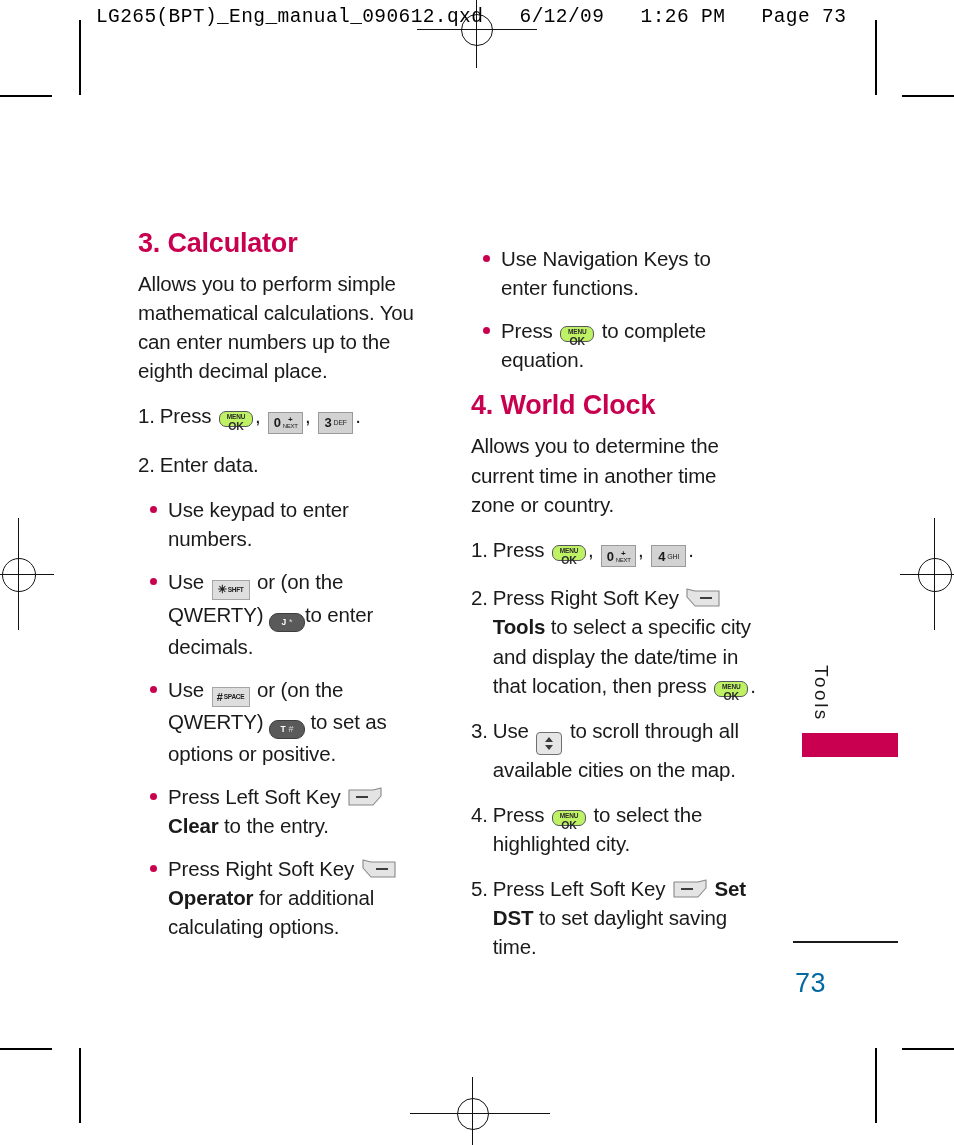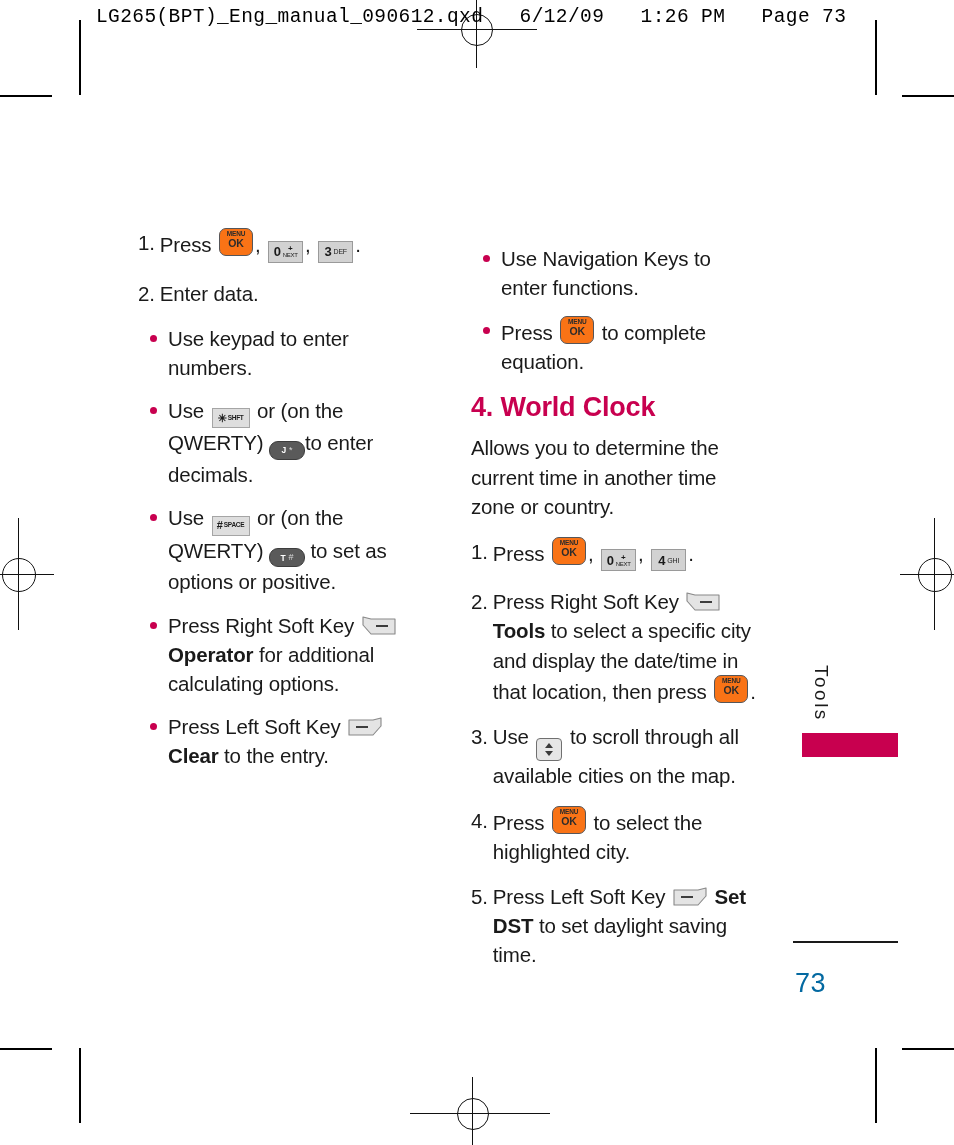--- a/index.html
+++ b/index.html
@@ -107,24 +107,24 @@
 
   
   .keyglyph {
     display: inline-block;
     vertical-align: -4px;
     margin: 0 2px;
   }
 
   
   .key-menuok {
-    width: 34px; height: 28px;
+    width: 34px; height: 16px;
     border: 1.3px solid #55565a;
     border-radius: 7px;
-    background: #f97316;
+    background: #bef264;
     position: relative;
     box-sizing: border-box;
   }
   .key-menuok .l1, .key-menuok .l2 {
     position: absolute; left: 0; right: 0;
     text-align: center;
     font-family: "Liberation Sans", sans-serif;
     color: #2b2b2b;
     font-weight: bold;
   }
@@ -279,21 +279,23 @@
 <div class="regmark" style="left:420px; top:1085px; width:120px; height:60px;">
   <div class="circ" style="left:37px;  top:13px;  width:32px; height:32px;"></div>
   <div class="lh" style="left:-10px; top:28px;  width:140px;"></div>
   <div class="lv" style="left:52px;  top:-8px;  height:70px;"></div>
 </div>
 
 <div class="prepress-header">LG265(BPT)_Eng_manual_090612.qxd   6/12/09   1:26 PM   Page 73</div>
 
 <div class="column col-left">
 
-
+  <h2 class="section-heading">3. Calculator</h2>
+
+  <p class="para">Allows you to perform simple mathematical calculations. You can enter numbers up to the eighth decimal place.</p>
 
   <div class="step">
     <span class="num">1.</span>
     <span class="body"><span>Press</span>
       <span class="keyglyph key-menuok">
         <span class="l1">MENU</span>
         <span class="l2">OK</span>
       </span><span>,</span>
       <span class="keyglyph key-num">
         <span class="digit">0</span>
@@ -341,37 +343,37 @@
       </span>
       <span>or (on the QWERTY)</span>
       <span class="key-qwerty">
         <span class="lbl">T</span>
         <span class="symb">#</span>
       </span>
       <span>to set as options or positive.</span>
     </li>
 
     <li>
+      <span>Press Left Soft Key</span>
+      <svg class="keyglyph key-soft" viewBox="0 0 34 21">
+        <path d="M1 3 H25 L33 1 L33 9 L25 18 H1 Z" fill="#e4e4e4" stroke="#888" stroke-width="1.1" stroke-linejoin="round"></path>
+        <line x1="8" y1="10" x2="20" y2="10" stroke="#2a2a2a" stroke-width="1.8"></line>
+      </svg>
+      <b>Clear</b>
+      <span>to the entry.</span>
+    </li>
+
+    <li>
       <span>Press Right Soft Key</span>
       <svg class="keyglyph key-soft" viewBox="0 0 34 21">
         <path d="M33 3 H9 L1 1 L1 9 L9 18 H33 Z" fill="#e4e4e4" stroke="#888" stroke-width="1.1" stroke-linejoin="round"></path>
         <line x1="14" y1="10" x2="26" y2="10" stroke="#2a2a2a" stroke-width="1.8"></line>
       </svg>
       <b>Operator</b>
       <span>for additional calculating options.</span>
-    </li>
-
-    <li>
-      <span>Press Left Soft Key</span>
-      <svg class="keyglyph key-soft" viewBox="0 0 34 21">
-        <path d="M1 3 H25 L33 1 L33 9 L25 18 H1 Z" fill="#e4e4e4" stroke="#888" stroke-width="1.1" stroke-linejoin="round"></path>
-        <line x1="8" y1="10" x2="20" y2="10" stroke="#2a2a2a" stroke-width="1.8"></line>
-      </svg>
-      <b>Clear</b>
-      <span>to the entry.</span>
     </li>
 
   </ul>
 </div>
 
 <div class="column col-right">
 
   <ul class="bullets">
     <li>
       <span>Use Navigation Keys to enter functions.</span>

